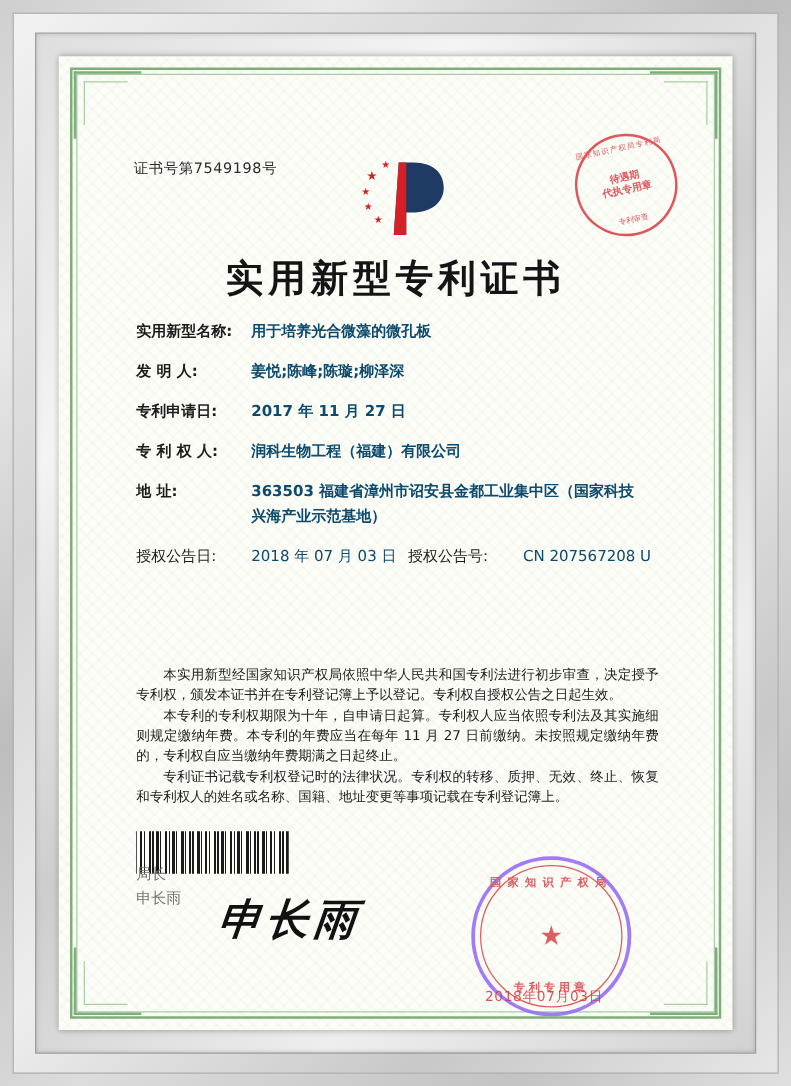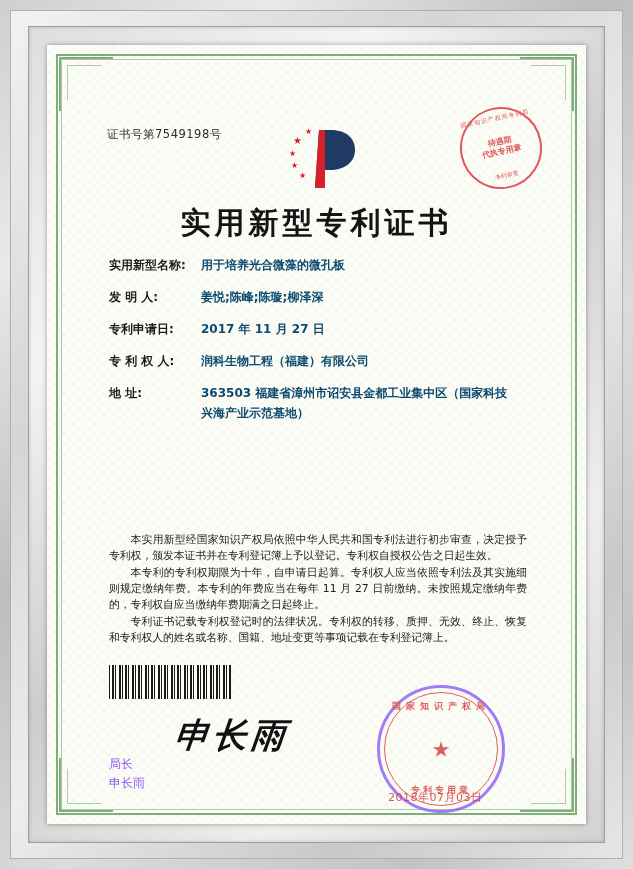--- a/index.html
+++ b/index.html
@@ -226,24 +226,24 @@
       repeating-linear-gradient(90deg,
         #1a1a1a 0 1px, #fdfdf8 1px 3px,
         #1a1a1a 3px 5px, #fdfdf8 5px 6px,
         #1a1a1a 6px 7px, #fdfdf8 7px 10px,
         #1a1a1a 10px 12px, #fdfdf8 12px 13px);
   }
 
   
   .sig-label {
     position: absolute;
-    left: 62px; top: 710px;
+    left: 62px; top: 645px;
     font-size: 12px;
     line-height: 19px;
-    color: #8b5cf6;
+    color: #737373;
   }
   .signature {
     position: absolute;
     left: 128px; top: 668px;
     font-family: "DejaVu Serif", serif;
     font-size: 34px;
     font-style: italic;
     font-weight: bold;
     color: #111;
     letter-spacing: 4px;
@@ -365,20 +365,28 @@
 
       <div class="field-row">
         <div class="f-label spread">地 址:</div>
         <div class="f-value">
           <span>363503 福建省漳州市诏安县金都工业集中区（国家科技</span>
           <span class="line2">兴海产业示范基地）</span>
         </div>
       </div>
 
       <div class="row-split">
+        <div class="half">
+          <div class="f-label">授权公告日:</div>
+          <div class="f-value">2018 年 07 月 03 日</div>
+        </div>
+        <div class="half right">
+          <div class="f-label">授权公告号:</div>
+          <div class="f-value">CN 207567208 U</div>
+        </div>
       </div>
 
     </div>
 
     <div class="paras">
       <p>本实用新型经国家知识产权局依照中华人民共和国专利法进行初步审查，决定授予专利权，颁发本证书并在专利登记簿上予以登记。专利权自授权公告之日起生效。</p>
       <p>本专利的专利权期限为十年，自申请日起算。专利权人应当依照专利法及其实施细则规定缴纳年费。本专利的年费应当在每年 11 月 27 日前缴纳。未按照规定缴纳年费的，专利权自应当缴纳年费期满之日起终止。</p>
       <p>专利证书记载专利权登记时的法律状况。专利权的转移、质押、无效、终止、恢复和专利权人的姓名或名称、国籍、地址变更等事项记载在专利登记簿上。</p>
     </div>
 

